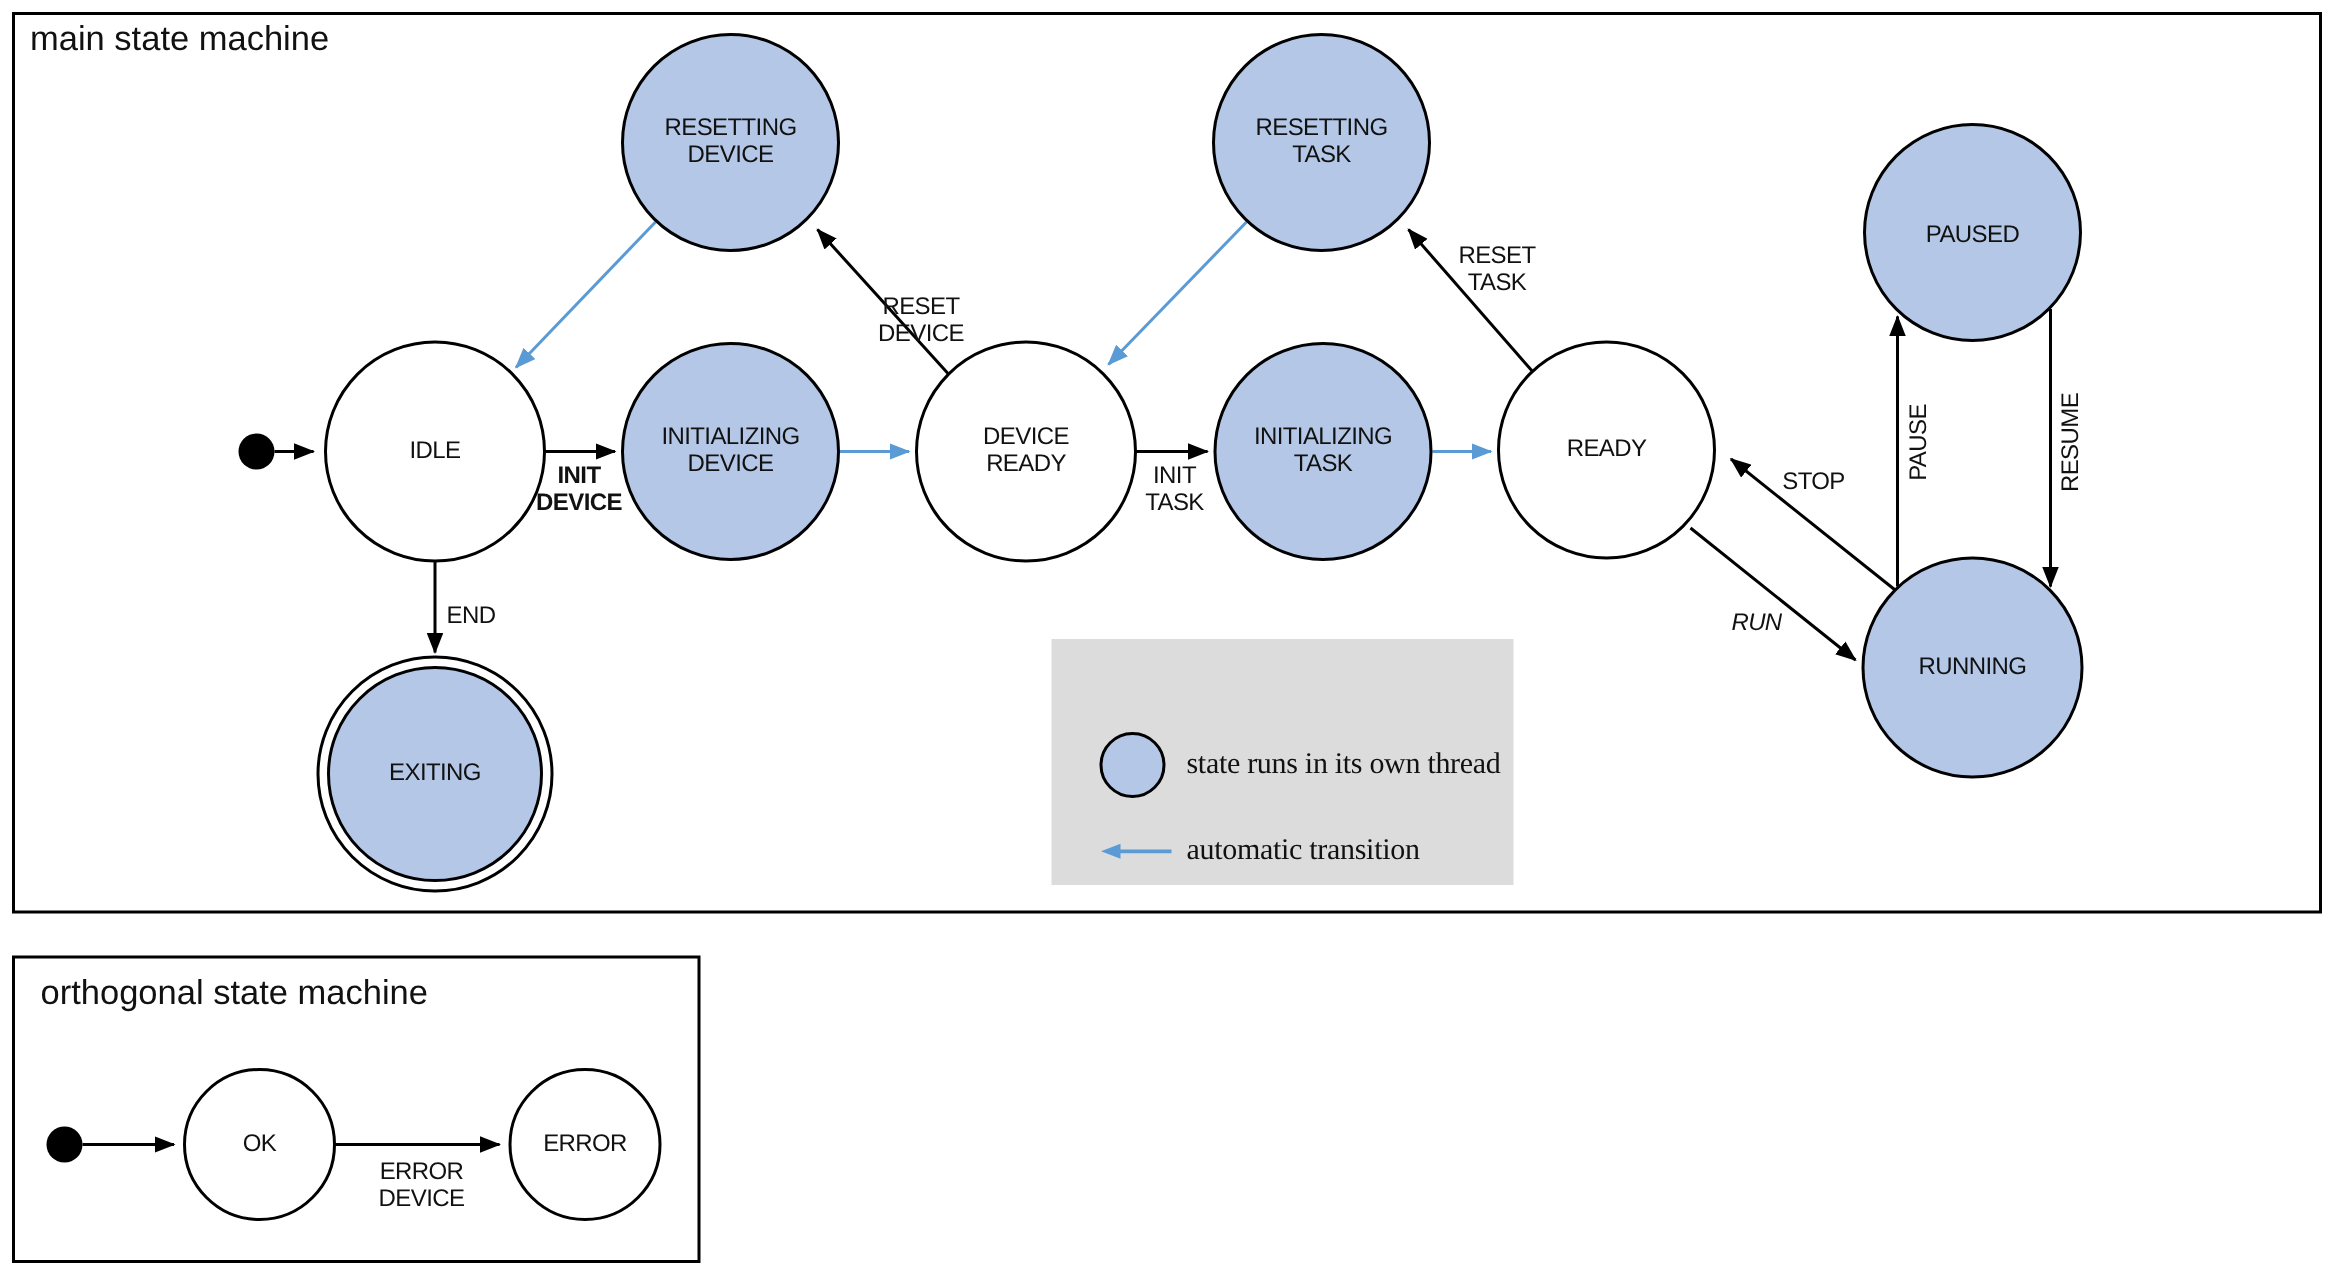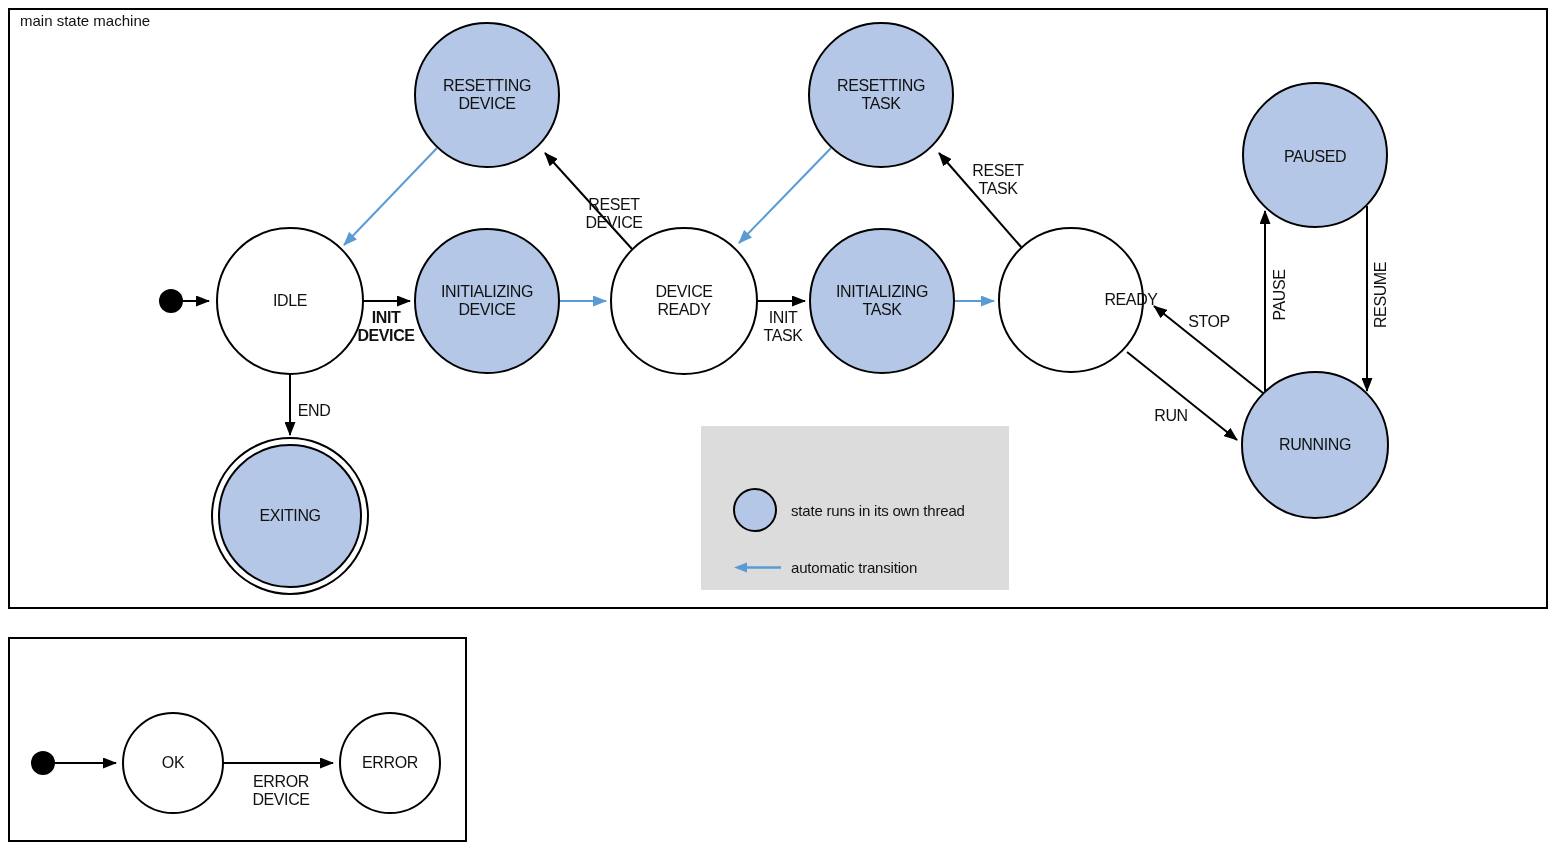--- a/index.html
+++ b/index.html
@@ -2,21 +2,21 @@
 <html style="--state-fill: #b4c7e7; --auto-transition: #5b9bd5; --legend-bg: #dcdcdc; --stroke: #000000;"><head>
 <meta charset="utf-8">
 <style>
   html,body { margin:0; padding:0; background:#fff; }
   .canvas {
     position:relative; width:1555px; height:852px; background:#ffffff;
     font-family:"Liberation Sans","DejaVu Sans",sans-serif; color:#111;
     overflow:hidden;
   }
   .panel { position:absolute; border:2px solid #000; box-sizing:border-box; background:#fff; }
-  .panel-title { position:absolute; font-size:15px; color:#111; }
+  .panel-title { position:absolute; font-size:23px; color:#111; }
   svg.diagram { position:absolute; left:0; top:0; }
 
   .state-circle { fill:#ffffff; stroke:#000; stroke-width:2px; }
   .state-circle.threaded { fill:var(--state-fill,#b4c7e7); }
   .dot { fill:#000; stroke:none; }
   .edge { stroke:#000; stroke-width:2px; fill:none; }
   .edge.auto { stroke:var(--auto-transition,#5b9bd5); }
   #arrow-blue path { fill:var(--auto-transition,#5b9bd5); }
   #arrow-black path { fill:#000; }
 
@@ -31,21 +31,21 @@
   .legend {
     position:absolute; left:701px; top:426px; width:308px; height:164px;
     background:var(--legend-bg,#dcdcdc);
   }
   .legend-title { position:absolute; top:10px; left:0; width:100%; text-align:center; font-size:22px; }
   .swatch {
     position:absolute; left:32px; top:62px; width:40px; height:40px;
     border:2px solid #000; border-radius:50%; background:var(--state-fill,#b4c7e7);
     box-sizing:content-box;
   }
-  .legend-item { position:absolute; left:90px; transform:translateY(-50%); font-size:15px; white-space:nowrap; letter-spacing:-0.2px; }
+  .legend-item { position:absolute; left:90px; transform:translateY(-50%); font-size:20px; white-space:nowrap; letter-spacing:-0.2px;font-family:Liberation Serif, serif; }
   .legend-arrow { position:absolute; left:33px; top:135px; }
 </style>
 </head>
 <body>
 
 <div class="canvas">
 
   <div class="panel" style="left:8px; top:8px; width:1540px; height:601px;"></div>
   <div class="panel" style="left:8px; top:637px; width:459px; height:205px;"></div>
 
@@ -89,38 +89,39 @@
     <circle class="state-circle threaded" cx="290" cy="516" r="71"></circle>
 
     <circle class="dot" cx="43" cy="763" r="12"></circle>
     <path class="edge" d="M55,763 L116,763" marker-end="url(#arrow-black)"></path>
     <circle class="state-circle" cx="173" cy="763" r="50"></circle>
     <path class="edge" d="M223,763 L333,763" marker-end="url(#arrow-black)"></path>
     <circle class="state-circle" cx="390" cy="763" r="50"></circle>
   </svg>
 
   <div class="panel-title" style="left:20px; top:12px;">main state machine</div>
+  <div class="panel-title" style="left:27px; top:648px;">orthogonal state machine</div>
 
   <div class="lbl" style="left:290px; top:301px;">IDLE</div>
   <div class="lbl wrap" style="left:487px; top:95px; width:100px;">RESETTING DEVICE</div>
   <div class="lbl wrap" style="left:487px; top:301px; width:110px;">INITIALIZING DEVICE</div>
   <div class="lbl wrap" style="left:684px; top:301px; width:80px;text-align:center;">DEVICE READY</div>
   <div class="lbl wrap" style="left:881px; top:95px; width:100px;">RESETTING TASK</div>
   <div class="lbl wrap" style="left:882px; top:301px; width:110px;">INITIALIZING TASK</div>
-  <div class="lbl" style="left:1131px; top:300px;">READY</div>
+  <div class="lbl" style="left:1071px; top:300px;">READY</div>
   <div class="lbl" style="left:1315px; top:145px;margin-top:12px;">PAUSED</div>
   <div class="lbl" style="left:1315px; top:445px;">RUNNING</div>
   <div class="lbl" style="left:290px; top:516px;">EXITING</div>
 
   <div class="lbl wrap" style="left:386px; top:327px; width:66px;font-weight:bold;">INIT DEVICE</div>
   <div class="lbl wrap" style="left:783px; top:327px; width:50px;">INIT TASK</div>
   <div class="lbl wrap" style="left:614px; top:177px; width:66px;margin-top:37px;">RESET DEVICE</div>
   <div class="lbl wrap" style="left:998px; top:180px; width:58px;">RESET TASK</div>
   <div class="lbl" style="left:1209px; top:322px;">STOP</div>
-  <div class="lbl" style="left:1171px; top:416px;">RUN</div>
+  <div class="lbl" style="left:1171px; top:416px;font-style:italic;">RUN</div>
   <div class="lbl rot" style="left:1280px; top:295px;">PAUSE</div>
   <div class="lbl rot" style="left:1381px; top:295px;">RESUME</div>
   <div class="lbl" style="left:314px; top:411px;">END</div>
   <div class="lbl wrap" style="left:281px; top:791px; width:66px;">ERROR DEVICE</div>
 
   <div class="lbl" style="left:173px; top:763px;">OK</div>
   <div class="lbl" style="left:390px; top:763px;">ERROR</div>
 
   <div class="legend">
     <div class="swatch"></div>

